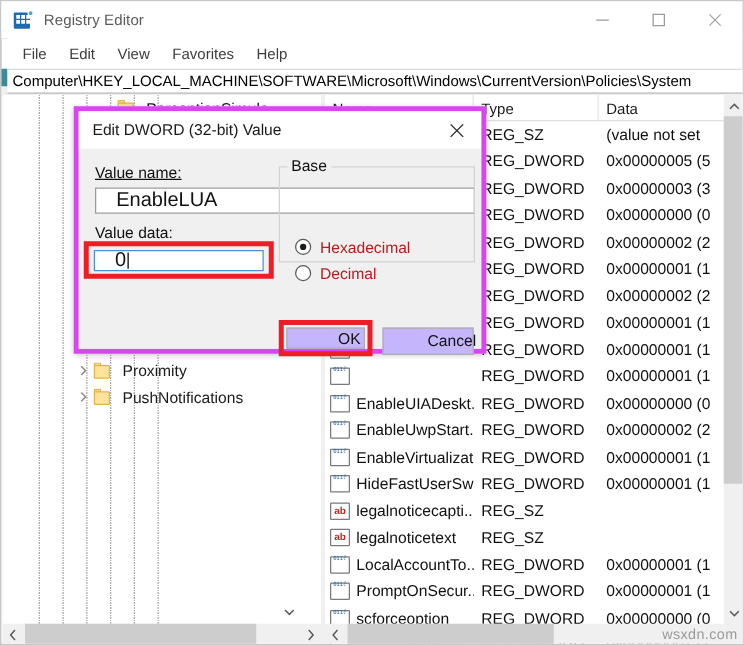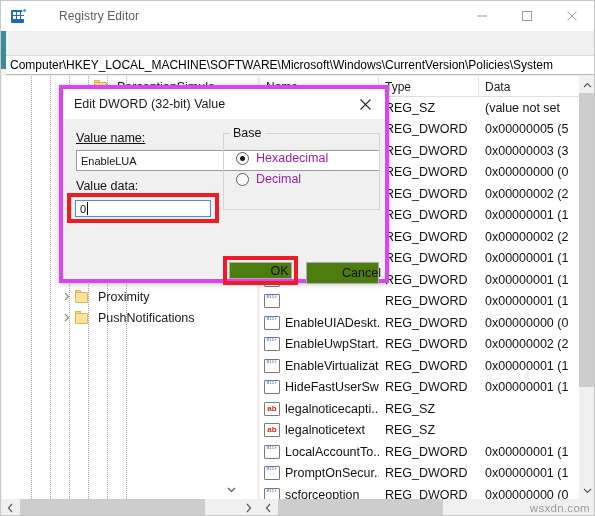--- a/index.html
+++ b/index.html
@@ -17,21 +17,21 @@
     background:#f0f0f0;
     border:1px solid #c8c8c8;
     box-sizing:border-box;
     overflow:hidden;
   }
 
   
   .titlebar{
     position:absolute;left:0;top:0;width:100%;height:30px;
     background:#ffffff;
-    display:flex;align-items:center;gap:24px;
+    display:flex;align-items:center;
   }
   .app-icon{
     width:16px;height:16px;margin-left:10px;margin-right:8px;
     position:relative;flex:none;
   }
   .app-icon .base{
     position:absolute;left:0;top:2px;width:13px;height:13px;
     background:#1f6bb0;border-radius:1px;
   }
   .app-icon .g{
@@ -240,50 +240,50 @@
     position:absolute;left:0;top:30px;width:100%;bottom:0;
     background:#f0f0f0;
   }
   .lbl{
     position:absolute;font-size:12.5px;color:#111;
   }
   .txt{
     position:absolute;background:#ffffff;
     border:1px solid #9a9a9a;
     box-sizing:border-box;
-    font-size:11px;color:#111;
+    font-size:16px;color:#111;
     display:flex;align-items:center;
-    padding-left:4px;
+    padding-left:16px;
   }
   .caret{
     display:inline-block;width:1px;height:13px;background:#000;margin-left:1px;
   }
   .hl{
     position:absolute;border:4px solid #ee1c25;box-sizing:border-box;
   }
   .group{
     position:absolute;border:1px solid #d3d3d3;box-sizing:border-box;
   }
   .group-cap{
     position:absolute;background:#f0f0f0;padding:0 3px;font-size:12.5px;color:#111;
   }
   .radio{
-    position:absolute;display:flex;align-items:center;font-size:12.5px;color:#a21caf;
+    position:absolute;display:flex;align-items:flex-start;font-size:12.5px;color:#b91c1c;margin-top:40px;
   }
   .radio .rb{
     width:13px;height:13px;border-radius:50%;
     border:1px solid #5a5a5a;background:#fff;
     margin-right:7px;flex:none;position:relative;box-sizing:border-box;
   }
   .radio.on .rb::after{
     content:"";position:absolute;left:3px;top:3px;width:5px;height:5px;
     border-radius:50%;background:#1a1a1a;
   }
   .btn{
-    position:absolute;background:#4d7c0f;border:1px solid #adadad;
+    position:absolute;background:#c4b5fd;border:1px solid #adadad;
     box-sizing:border-box;
     display:flex;align-items:center;justify-content:center;
     font-size:12.5px;color:#111;padding-left:38px;
   }
 
   .watermark{
     position:absolute;right:4px;bottom:1px;
     font-size:11.5px;color:#9b9b9b;
     letter-spacing:.3px;
     z-index:60;
@@ -321,20 +321,27 @@
         <svg width="12" height="12" viewBox="0 0 12 12">
             <line x1="1.5" y1="1.5" x2="10.5" y2="10.5" stroke="#a0a0a0" stroke-width="1"></line>
             <line x1="10.5" y1="1.5" x2="1.5" y2="10.5" stroke="#a0a0a0" stroke-width="1"></line>
           </svg>
       </div>
     </div>
   </div>
 
   <div class="accent-stripe"></div>
 
+  <div class="menubar">
+    <div class="menu-item">File</div>
+    <div class="menu-item">Edit</div>
+    <div class="menu-item">View</div>
+    <div class="menu-item">Favorites</div>
+    <div class="menu-item">Help</div>
+  </div>
 
   <div class="addressbar">
     <span>Computer\HKEY_LOCAL_MACHINE\SOFTWARE\Microsoft\Windows\CurrentVersion\Policies\System</span>
   </div>
 
   <div class="tree-pane">
     <div class="vline" style="left:29px;"></div>
     <div class="vline" style="left:48px;"></div>
     <div class="vline" style="left:67px;"></div>
     <div class="vline" style="left:86px;"></div>

